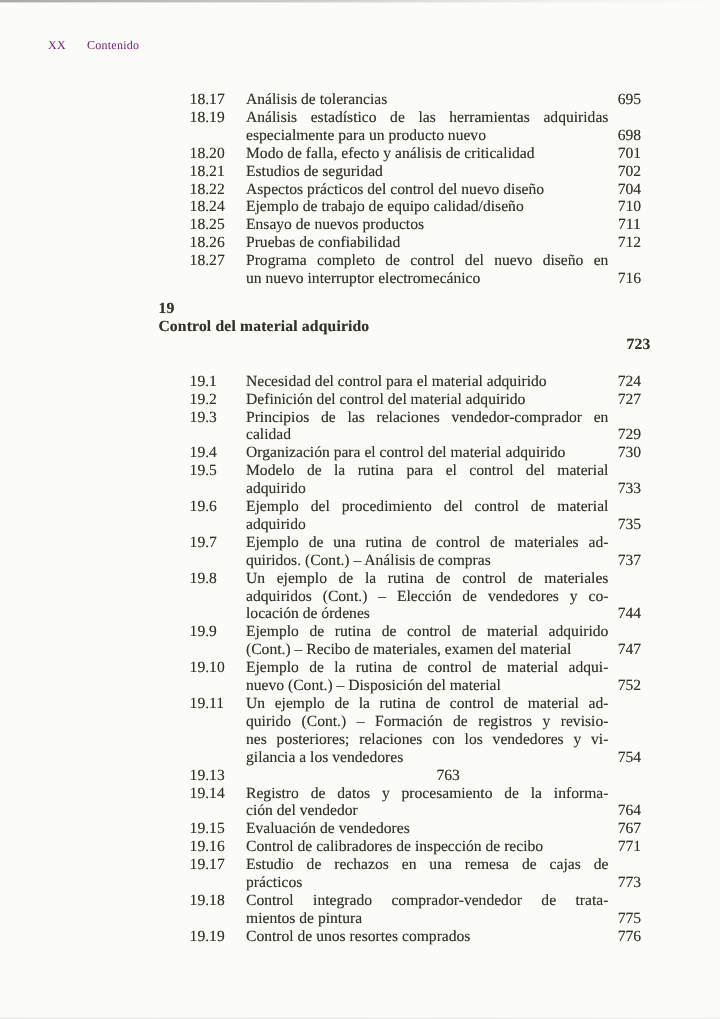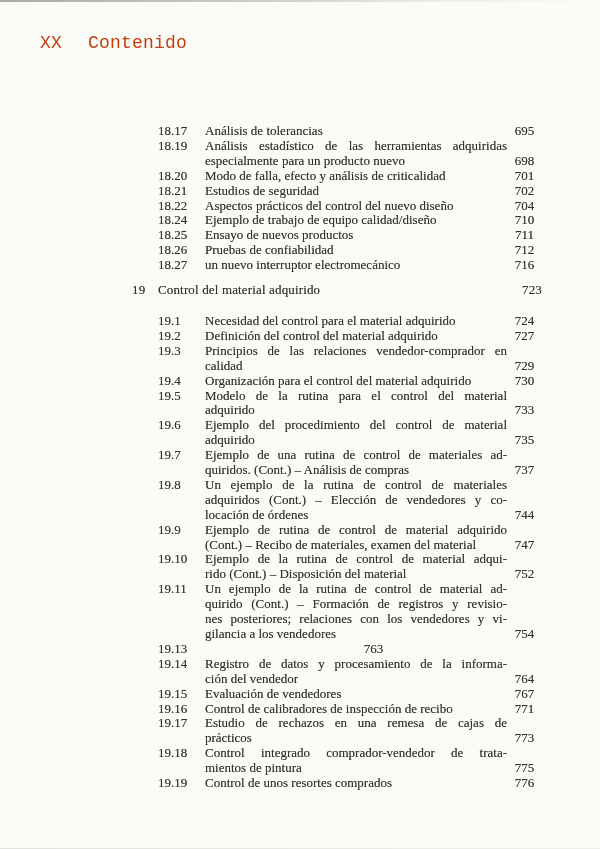--- a/index.html
+++ b/index.html
@@ -24,35 +24,34 @@
   .scan-edge-bottom {
     position: absolute;
     bottom: 0; left: 0;
     width: 100%; height: 1px;
     background: linear-gradient(to right, rgba(110,110,108,.18), rgba(130,130,128,.10));
   }
   header.running-head {
     position: absolute;
     top: 33px;
     left: 40px;
-    font-family: Liberation Mono, monospace;
-    font-size: 18px;
+    font-family: Liberation Serif, serif;
+    font-size: 10px;
     letter-spacing: .2px;
-    color: #c2410c;
+    color: #701a75;
   }
   header.running-head .folio { margin-right: 15px; }
   .toc {
     position: absolute;
     top: 76px;
     left: 158px;
     width: 384px;
     font-size: 13px;
     line-height: 14.9px;
     text-shadow: 0 0 .4px rgba(60,55,50,.55);
-    margin-top: 48px;
   }
   .entry {
     display: flex;
     align-items: flex-start;
   }
   .e-num {
     flex: none;
     width: 47px;
   }
   .e-title {
@@ -64,23 +63,24 @@
     text-align: justify;
     text-align-last: justify;
   }
   .e-page {
     flex: 1;
     text-align: center;
     align-self: flex-end;
   }
   .chapter-row {
     display: flex;
-    font-weight: normal;
+    font-weight: bold;
     margin: 10px 0 16px -26px;
     letter-spacing: .15px;
+    flex-direction: column;
   }
   .ch-num { flex: none; width: 26px; }
   .ch-title { flex: 1; }
   .ch-page { flex: none; text-align: right; }
 </style>
 </head>
 <body>
 
 <div class="scan-edge-top"></div>
 
@@ -154,20 +154,21 @@
     <span class="e-num">18.26</span>
     <span class="e-title">
           <div class="tline">Pruebas de confiabilidad</div>
         </span>
     <span class="e-page">712</span>
   </div>
 
   <div class="entry">
     <span class="e-num">18.27</span>
     <span class="e-title">
+          <div class="tline just">Programa completo de control del nuevo diseño en</div>
           <div class="tline">un nuevo interruptor electromecánico</div>
         </span>
     <span class="e-page">716</span>
   </div>
 </div>
 
   <div class="chapter-row">
     <span class="ch-num">19</span>
     <span class="ch-title">Control del material adquirido</span>
     <span class="ch-page">723</span>
@@ -250,21 +251,21 @@
           <div class="tline just">Ejemplo de rutina de control de material adquirido</div>
           <div class="tline">(Cont.) – Recibo de materiales, examen del material</div>
         </span>
     <span class="e-page">747</span>
   </div>
 
   <div class="entry">
     <span class="e-num">19.10</span>
     <span class="e-title">
           <div class="tline just">Ejemplo de la rutina de control de material adqui-</div>
-          <div class="tline">rido (Cont.) – Disposición del material</div>
+          <div class="tline">nuevo (Cont.) – Disposición del material</div>
         </span>
     <span class="e-page">752</span>
   </div>
 
   <div class="entry">
     <span class="e-num">19.11</span>
     <span class="e-title">
           <div class="tline just">Un ejemplo de la rutina de control de material ad-</div>
           <div class="tline just">quirido (Cont.) – Formación de registros y revisio-</div>
           <div class="tline just">nes posteriores; relaciones con los vendedores y vi-</div>

